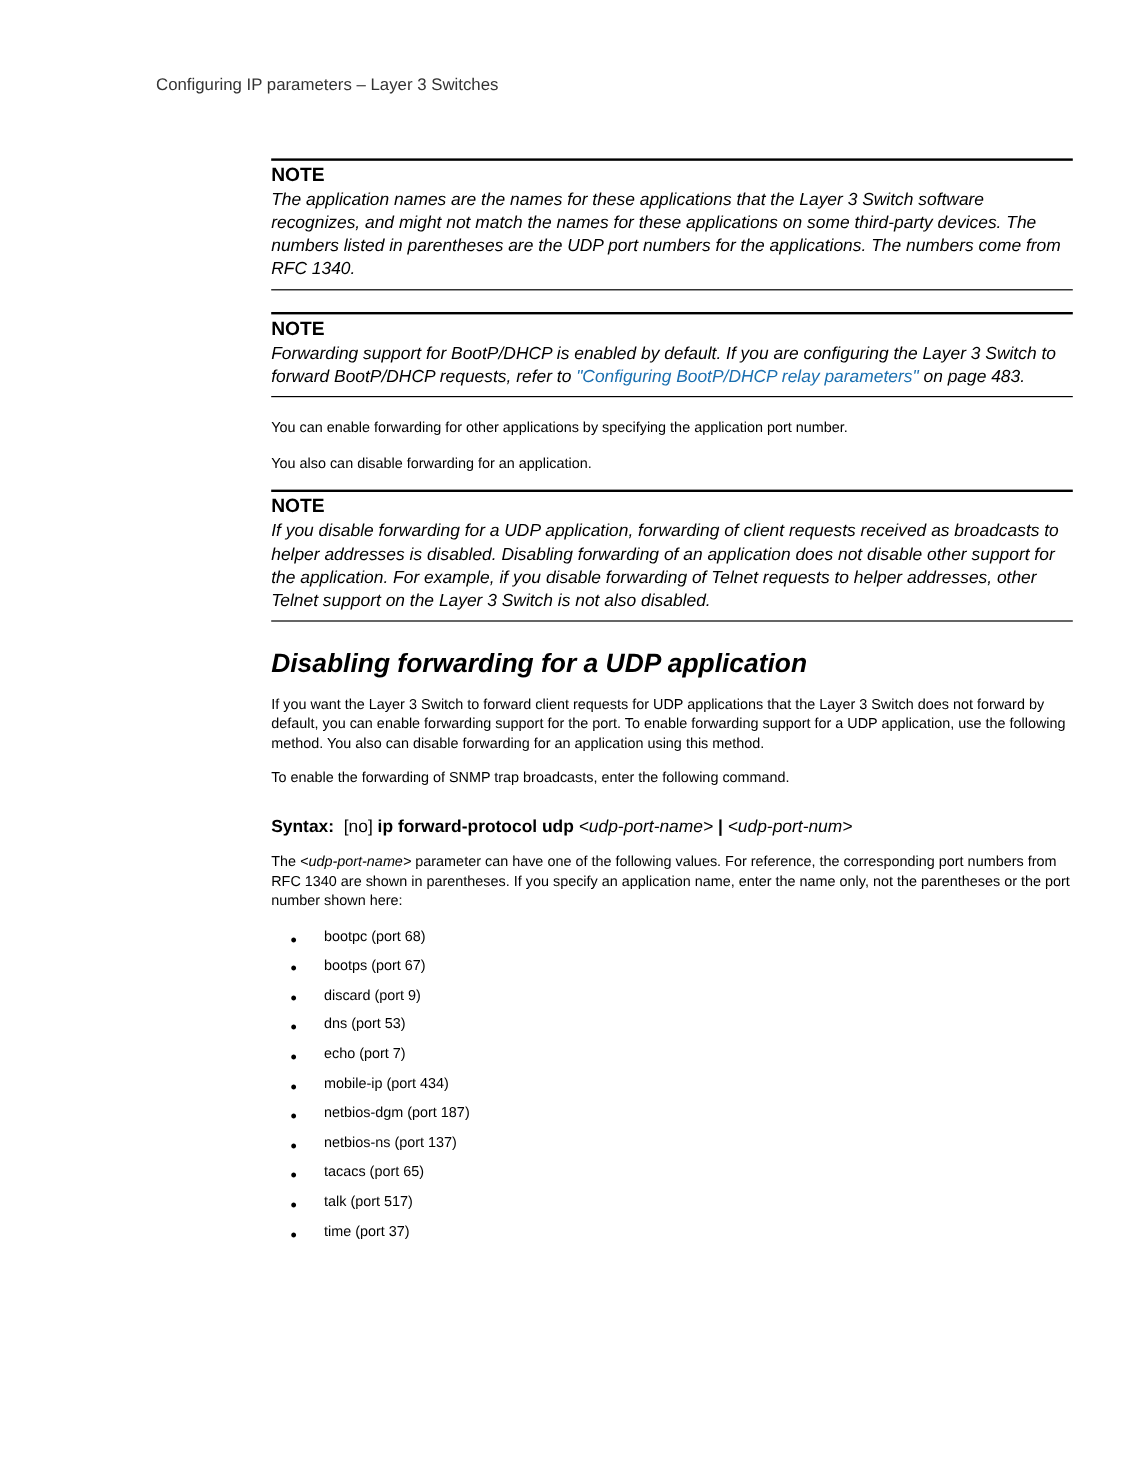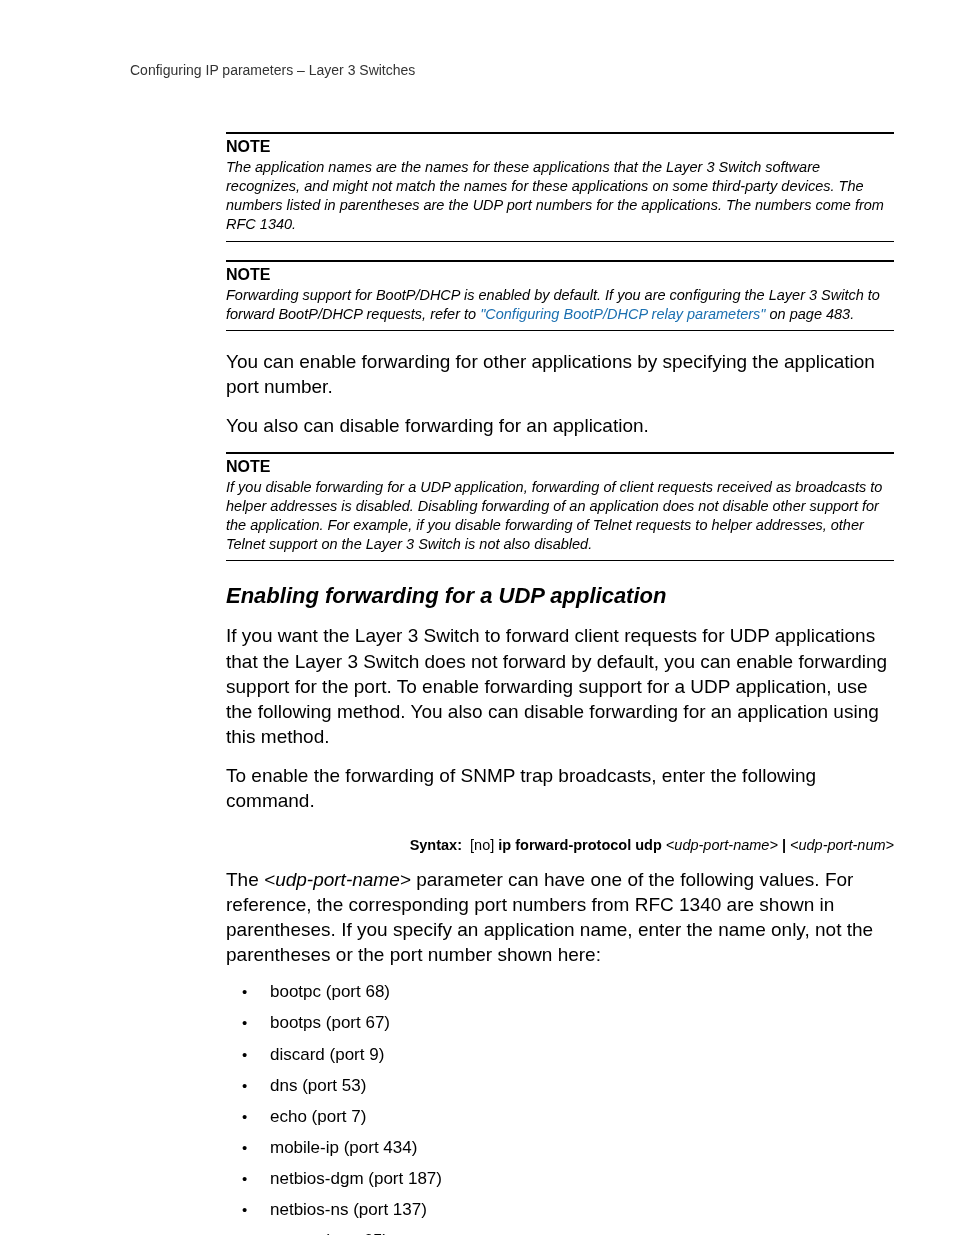--- a/index.html
+++ b/index.html
@@ -38,21 +38,21 @@
     border: none;
     border-top: 1px solid #000;
     margin: 6px 0 0 0;
   }
   .note-label {
     font-weight: bold;
     font-size: 16px;
     margin: 2px 0 2px 0;
   }
   .body-text {
-    font-size: 19px;
+    font-size: 12px;
     line-height: 1.32;
     margin: 0 0 14px 0;
   }
   .body-text-tight {
     font-size: 14.5px;
     line-height: 1.32;
     margin: 0 0 4px 0;
     font-style: italic;
   }
   a.xref {
@@ -62,33 +62,32 @@
   .section-heading {
     font-style: italic;
     font-weight: bold;
     font-size: 22px;
     font-family: Arial, Helvetica, sans-serif;
     margin: 22px 0 14px 0;
   }
   .syntax-line {
     font-size: 14.5px;
     margin: 24px 0 14px 0;
-    text-align: right;
   }
   .syntax-line .bold { font-weight: bold; }
   .syntax-line .ital { font-style: italic; }
   ul.port-list {
     list-style: none;
     padding: 0;
     margin: 6px 0 0 16px;
   }
   ul.port-list li {
     position: relative;
     padding-left: 28px;
-    font-size: 17px;
+    font-size: 12px;
     line-height: 1.3;
     margin-bottom: 9px;
   }
   ul.port-list li::before {
     content: "•";
     position: absolute;
     left: 0;
     top: 1px;
     font-size: 15px;
   }
@@ -124,21 +123,21 @@
     <p class="body-text">You can enable forwarding for other applications by specifying the application port number.</p>
     <p class="body-text">You also can disable forwarding for an application.</p>
 
     <div class="note-block">
       <hr class="note-rule">
       <div class="note-label">NOTE</div>
       <p class="body-text-tight">If you disable forwarding for a UDP application, forwarding of client requests received as broadcasts to helper addresses is disabled.  Disabling forwarding of an application does not disable other support for the application.  For example, if you disable forwarding of Telnet requests to helper addresses, other Telnet support on the Layer 3 Switch is not also disabled.</p>
       <hr class="note-rule-thin">
     </div>
 
-    <h2 class="section-heading">Enabling forwarding for a UDP application</h2>
+    <h2 class="section-heading">Disabling forwarding for a UDP application</h2>
 
     <p class="body-text">If you want the Layer 3 Switch to forward client requests for UDP applications that the Layer 3 Switch does not forward by default, you can enable forwarding support for the port.  To enable forwarding support for a UDP application, use the following method.  You also can disable forwarding for an application using this method.</p>
     <p class="body-text">To enable the forwarding of SNMP trap broadcasts, enter the following command.</p>
 
     <p class="syntax-line">
       <span class="bold">Syntax:</span>
       &nbsp;<span>[no]</span>
       <span class="bold">ip forward-protocol udp</span>
       <span class="ital">&lt;udp-port-name&gt;</span>
       <span class="bold">|</span>

